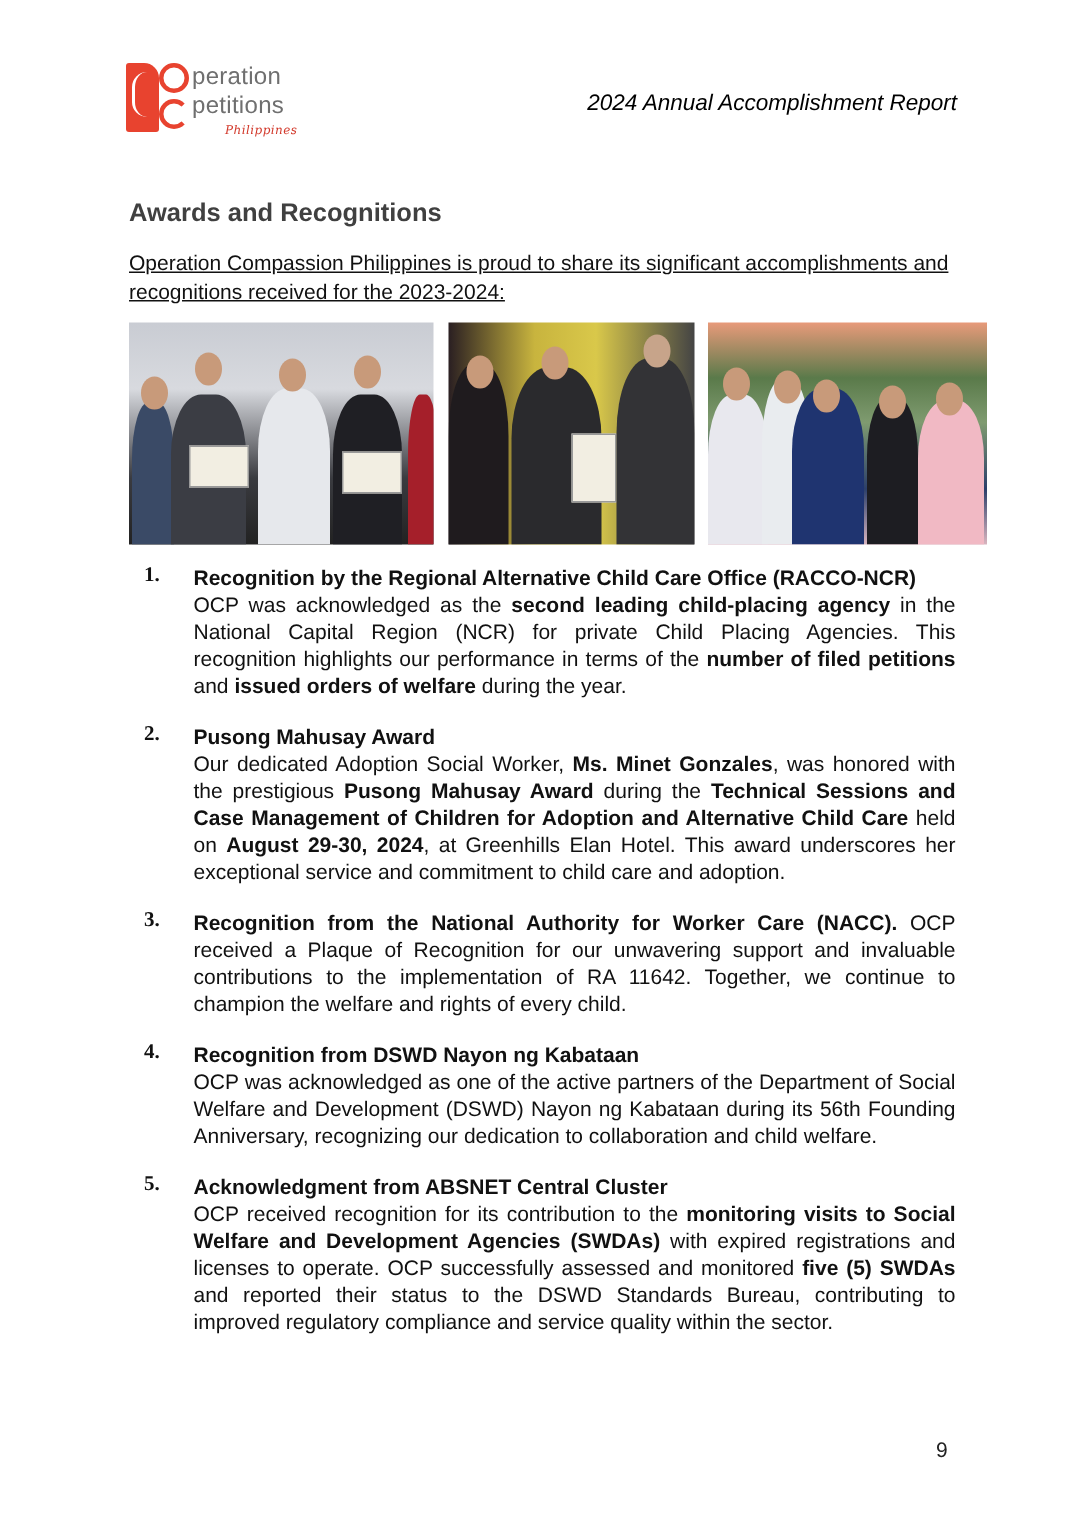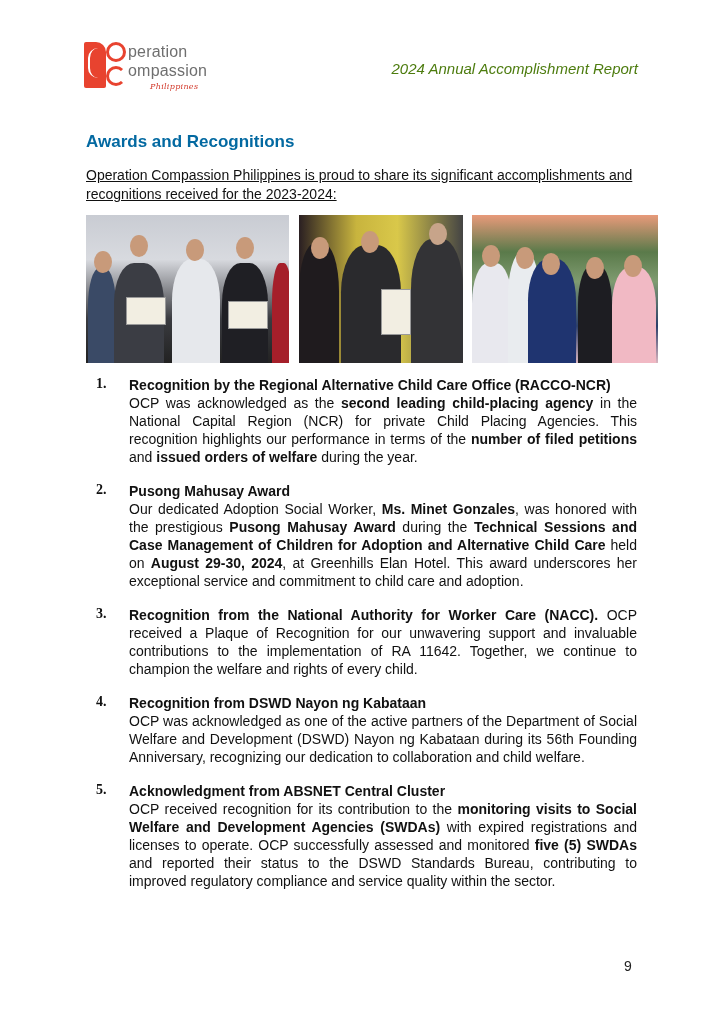--- a/index.html
+++ b/index.html
@@ -33,27 +33,27 @@
     position: absolute; left: 44px; font-size: 16px; color: #6f6f6f; letter-spacing: 0.2px;
   }
   .logo-text.t1 { top: 3px; }
   .logo-text.t2 { top: 22px; }
   .logo-sub {
     position: absolute; left: 66px; top: 42px; font-family: "DejaVu Serif", serif;
     font-style: italic; font-size: 8px; color: #d2382a; letter-spacing: 0.3px;
   }
   .report-title {
     position: absolute; right: 86px; top: 60px;
-    font-size: 15px; font-style: italic; color: #4d7c0f;
+    font-size: 15px; font-style: italic; color: #000000;
   }
 
   
   .section-title {
     position: absolute; left: 86px; top: 132px;
-    font-size: 17px; font-weight: bold; color: #0369a1; text-align: right;
+    font-size: 17px; font-weight: bold; color: #404040; text-align: right;
   }
   .intro {
     position: absolute; left: 86px; top: 166px; width: 560px;
     font-size: 14px; line-height: 19px; color: #111; text-decoration: underline;
   }
 
   
   .photos { position: absolute; left: 86px; top: 215px; height: 148px; width: 572px; }
   .photo { position: absolute; top: 0; height: 148px; overflow: hidden; }
   .photo.p1 { left: 0; width: 203px; background: linear-gradient(180deg,#c9ccd3 0%,#d8dadf 30%,#3a3b40 70%,#222 100%); }
@@ -90,21 +90,21 @@
 
 <div class="page">
 
   <div class="logo">
     <div class="logo-mark">
         <div class="hand"></div>
       </div>
     <div class="logo-o o1"></div>
     <div class="logo-o o2"></div>
     <span class="logo-text t1">peration</span>
-    <span class="logo-text t2">ompassion</span>
+    <span class="logo-text t2">petitions</span>
     <span class="logo-sub">Philippines</span>
   </div>
 
   <div class="report-title">2024 Annual Accomplishment Report</div>
 
   <div class="section-title">Awards and Recognitions</div>
   <div class="intro">Operation Compassion Philippines  is proud to share its significant accomplishments and recognitions received for the 2023-2024:</div>
 
   <div class="photos">
     <div class="photo p1">

